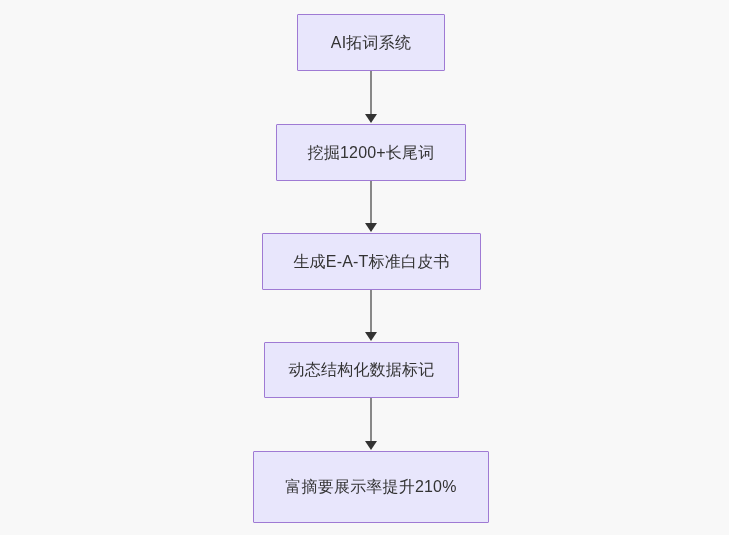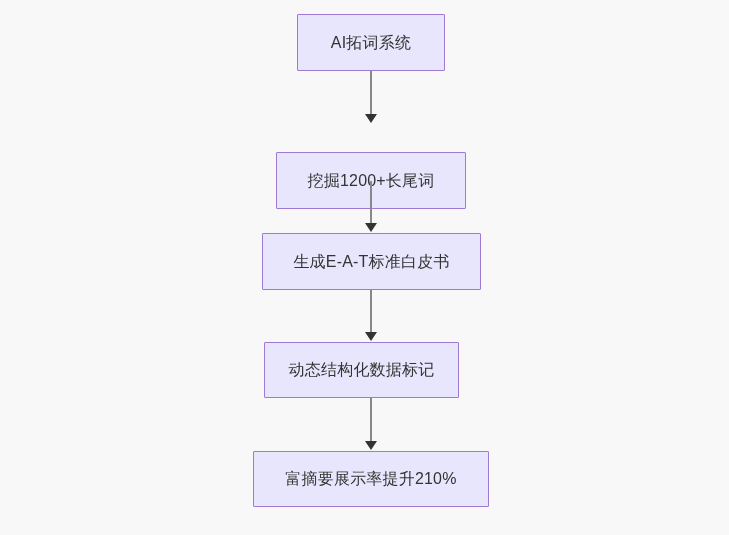--- a/index.html
+++ b/index.html
@@ -33,24 +33,24 @@
   }
   .node-label {
     color: #333333;
     font-size: 16px;
     line-height: 1.25;
     letter-spacing: 0.2px;
     white-space: nowrap;
   }
   
   .n1 { left: 297px; top: 14px;  width: 148px; height: 57px; }
-  .n2 { left: 276px; top: 124px; width: 190px; height: 57px; margin-top: 28px; }
+  .n2 { left: 276px; top: 124px; width: 190px; height: 57px; }
   .n3 { left: 262px; top: 233px; width: 219px; height: 57px; text-align: center; }
   .n4 { left: 264px; top: 342px; width: 195px; height: 56px; }
-  .n5 { left: 253px; top: 451px; width: 236px; height: 56px; }
+  .n5 { left: 253px; top: 451px; width: 236px; height: 72px; }
 
   
   .edge {
     position: absolute;
     left: 370px;
     width: 2px;
     background: #888888;
   }
   .e1 { top: 71px;  height: 45px; }
   .e2 { top: 181px; height: 44px; }

